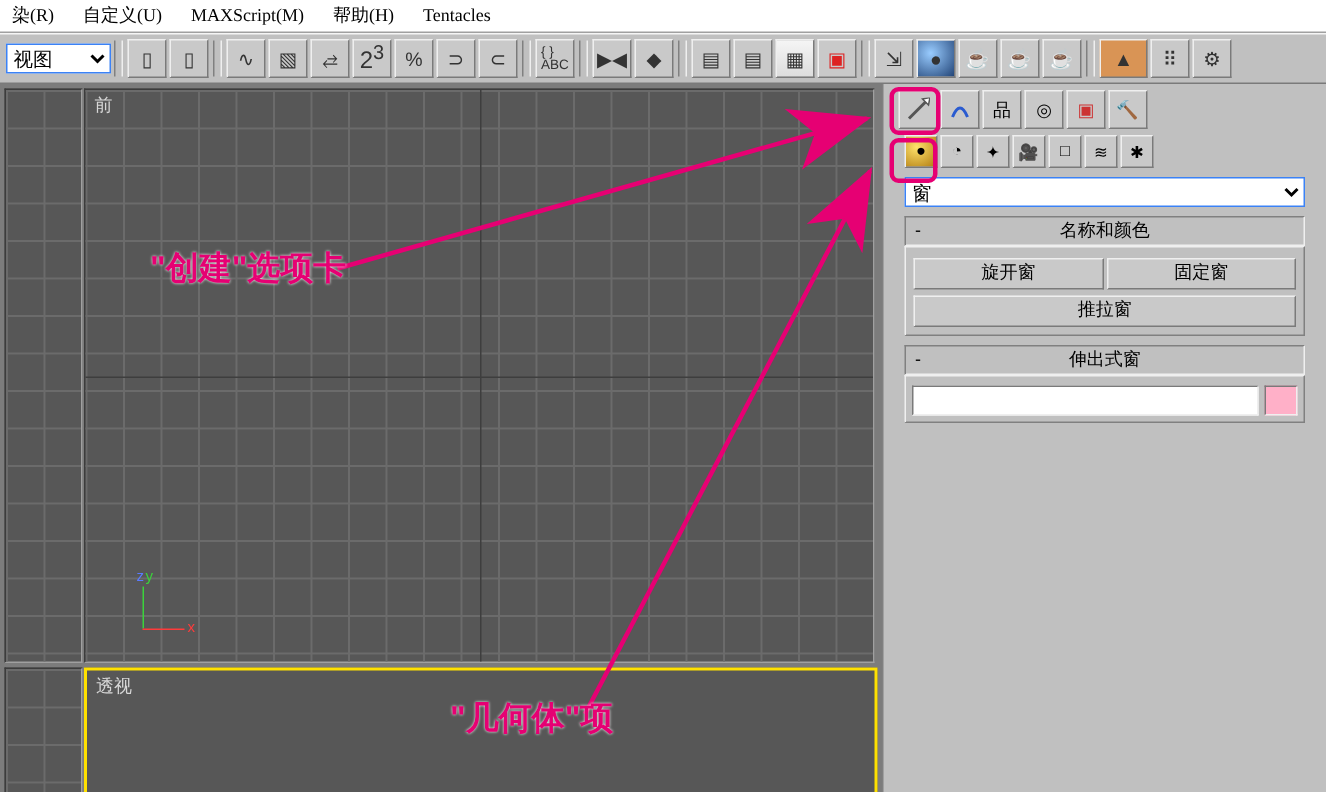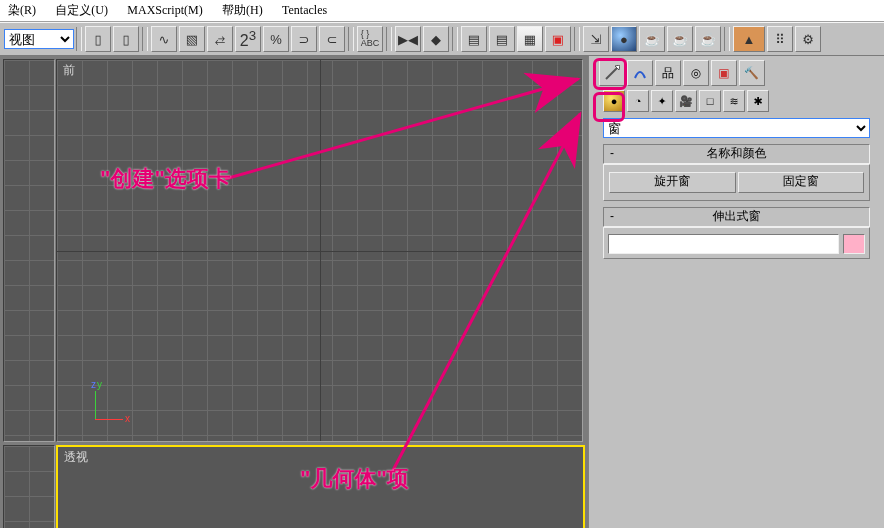--- a/index.html
+++ b/index.html
@@ -192,20 +192,21 @@
 
     <div class="sec-head">
       <span class="minus">-</span><span>名称和颜色</span>
     </div>
     <div class="sec-body">
       <div class="btnrow">
         <div class="pbtn">旋开窗</div>
         <div class="pbtn">固定窗</div>
       </div>
       <div class="btnrow">
+        <div class="pbtn">推拉窗</div>
       </div>
     </div>
 
     <div class="sec-head">
       <span class="minus">-</span><span>伸出式窗</span>
     </div>
     <div class="sec-body">
       <div class="namebox">
         <div class="tf"></div>
         <div class="sw"></div>

